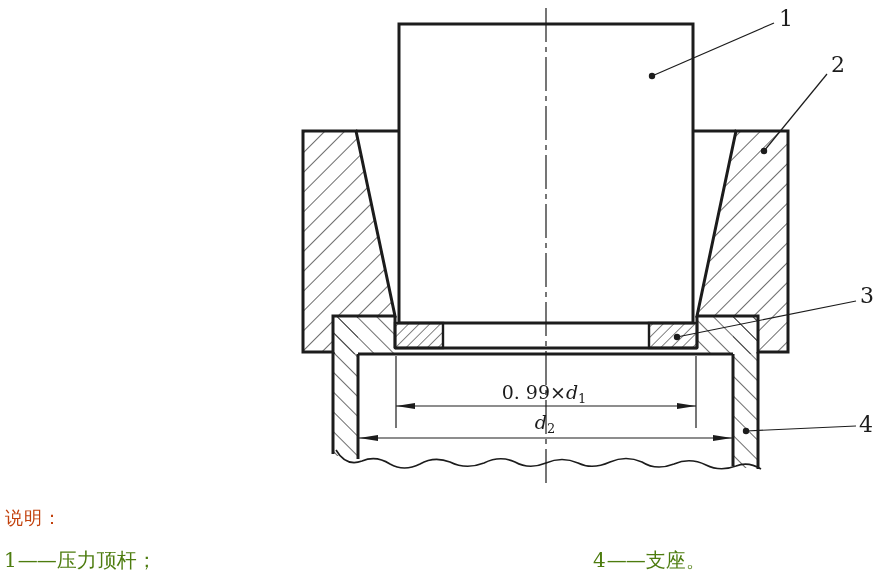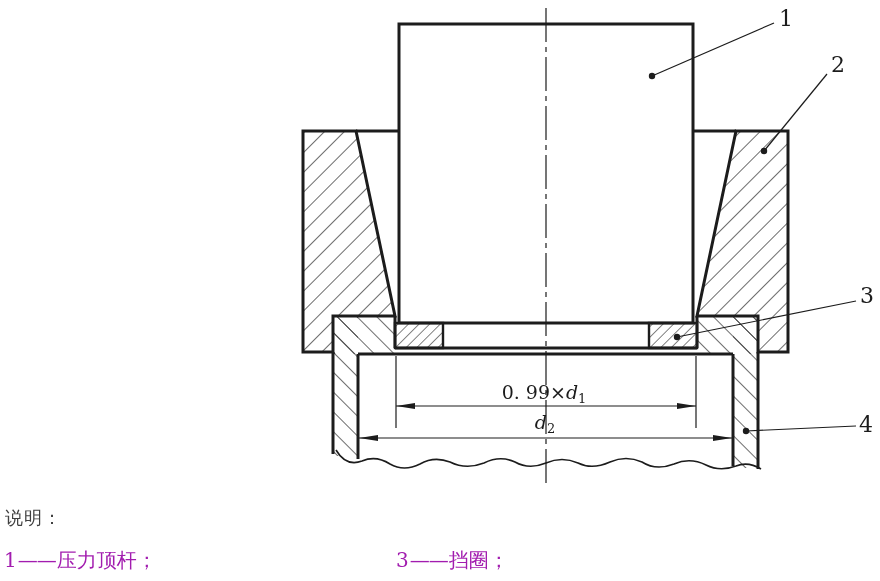--- a/index.html
+++ b/index.html
@@ -22,26 +22,26 @@
   .callout-num { font-size: 22px; }
   .dim-text { font-size: 19px; }
   .dim-text .ital { font-style: italic; }
   .dim-sub { font-size: 13px; }
   .legend {
     position: absolute; left: 0; top: 0; width: 880px; height: 581px;
     pointer-events: none;
   }
   .legend-heading {
     position: absolute; left: 5px; top: 506px;
-    font-size: 18px; color: #404040;
+    font-size: 18px; color: #c2410c;
     letter-spacing: 1px;
   }
   .legend-item {
     position: absolute; top: 547px;
-    font-size: 20px; color: #a21caf;
+    font-size: 20px; color: #4d7c0f;
     white-space: nowrap;
   }
   .legend-item .dash { letter-spacing: -1px; margin: 0 1px; }
   .li-0 { left: 4px; }
   .li-1 { left: 230px; }
   .li-2 { left: 396px; }
   .li-3 { left: 593px; }
 </style>
 </head>
 <body>
@@ -134,17 +134,17 @@
     <text class="callout-num" x="867" y="303" text-anchor="middle">3</text>
     <text class="callout-num" x="866" y="432" text-anchor="middle">4</text>
   </svg>
 
   <div class="legend">
     <div class="legend-heading">说明：</div>
 
     <div class="legend-item li-0"><span class="num">1</span><span class="dash">——</span><span class="label">压力顶杆；</span></div>
 
 
-    <div class="legend-item li-2"><span class="num">3</span><span class="dash">——</span><span class="label">挡圈；</span></div>
 
+    <div class="legend-item li-3"><span class="num">4</span><span class="dash">——</span><span class="label">支座。</span></div>
   </div>
 
 </div>
 
 </body></html>

